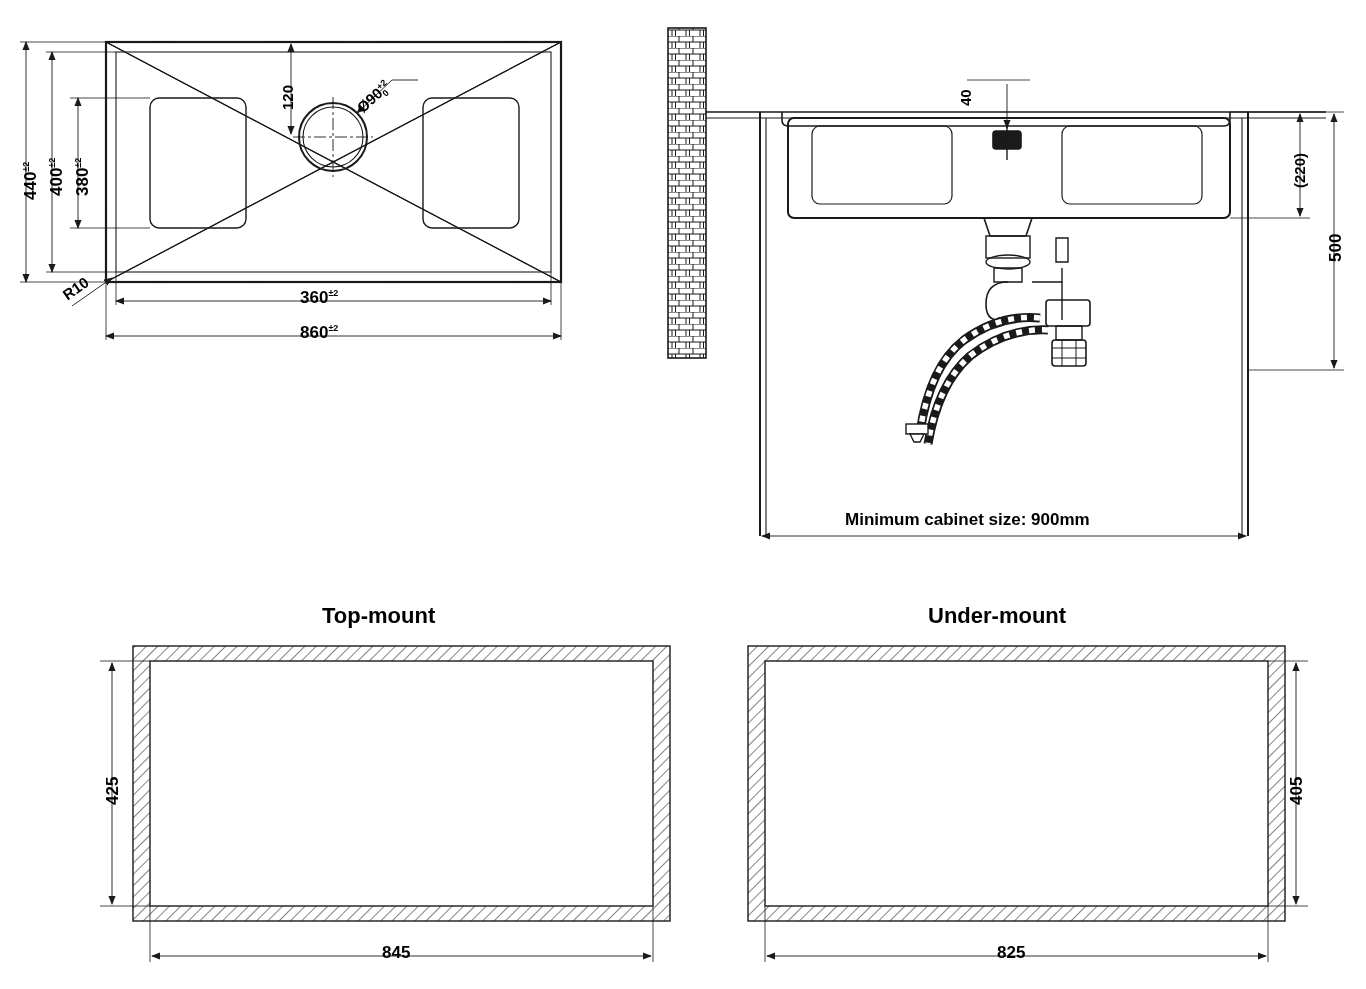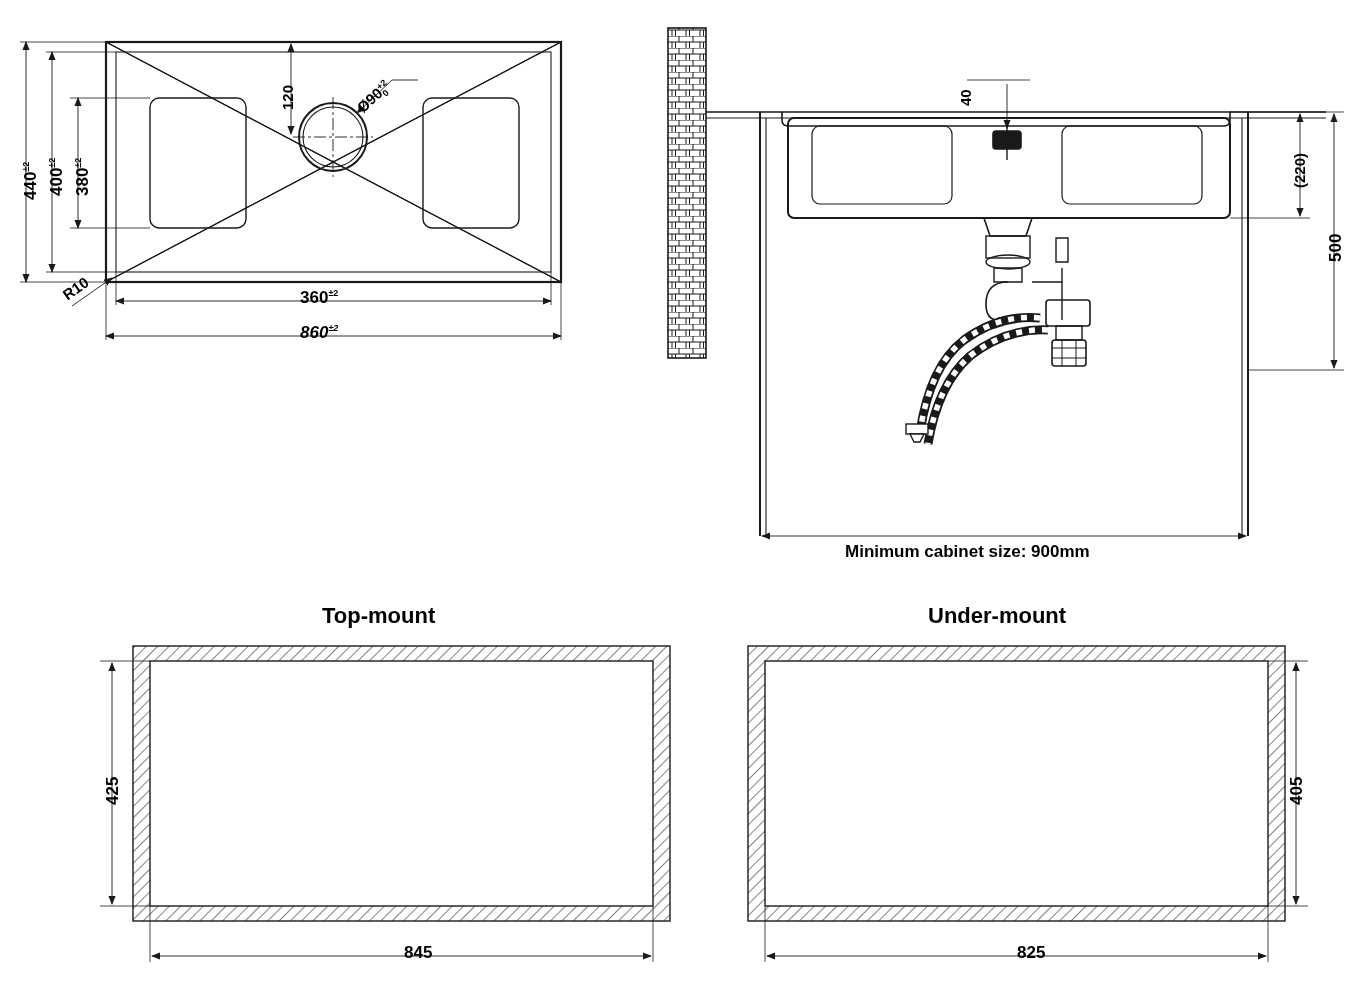--- a/index.html
+++ b/index.html
@@ -249,30 +249,30 @@
   <div class="lbl big rot90" style="left:48px; top:196px;"><span>400</span><span class="sup">±2</span></div>
   <div class="lbl big rot90" style="left:74px; top:196px;"><span>380</span><span class="sup">±2</span></div>
 
   <div class="lbl mid rot90" style="left:280px; top:110px;"><span>120</span></div>
 
   <div class="lbl mid" style="left:354px; top:104px; transform:rotate(-42deg); transform-origin:left top;"><span>Ø90</span><span class="sup2"><span>+2</span><br><span>0</span></span></div>
 
   <div class="lbl mid" style="left:60px; top:290px; transform:rotate(-35deg); transform-origin:left top;"><span>R10</span></div>
 
   <div class="lbl big" style="left:300px; top:289px;"><span>360</span><span class="sup">±2</span></div>
-  <div class="lbl big" style="left:300px; top:324px;font-style:italic;"><span>860</span><span class="sup">±2</span></div>
+  <div class="lbl big" style="left:300px; top:324px;"><span>860</span><span class="sup">±2</span></div>
 
   <div class="lbl mid rot90" style="left:958px; top:106px;"><span>40</span></div>
   <div class="lbl mid rot90" style="left:1292px; top:188px;"><span>(220)</span></div>
   <div class="lbl big rot90" style="left:1327px; top:262px;"><span>500</span></div>
 
-  <div class="note" style="left:845px; top:510px;margin-top:32px;">Minimum cabinet size: 900mm</div>
+  <div class="note" style="left:845px; top:510px;">Minimum cabinet size: 900mm</div>
 
   <div class="title" style="left:322px; top:603px;">Top-mount</div>
   <div class="title" style="left:928px; top:603px;">Under-mount</div>
 
   <div class="lbl big rot90" style="left:104px; top:805px;">425</div>
-  <div class="lbl big" style="left:404px; top:944px;">845</div>
+  <div class="lbl big" style="left:382px; top:944px;">845</div>
 
   <div class="lbl big rot90" style="left:1288px; top:805px;">405</div>
-  <div class="lbl big" style="left:997px; top:944px;margin-left:20px;">825</div>
+  <div class="lbl big" style="left:997px; top:944px;">825</div>
 
 </div>
 
 </body></html>

